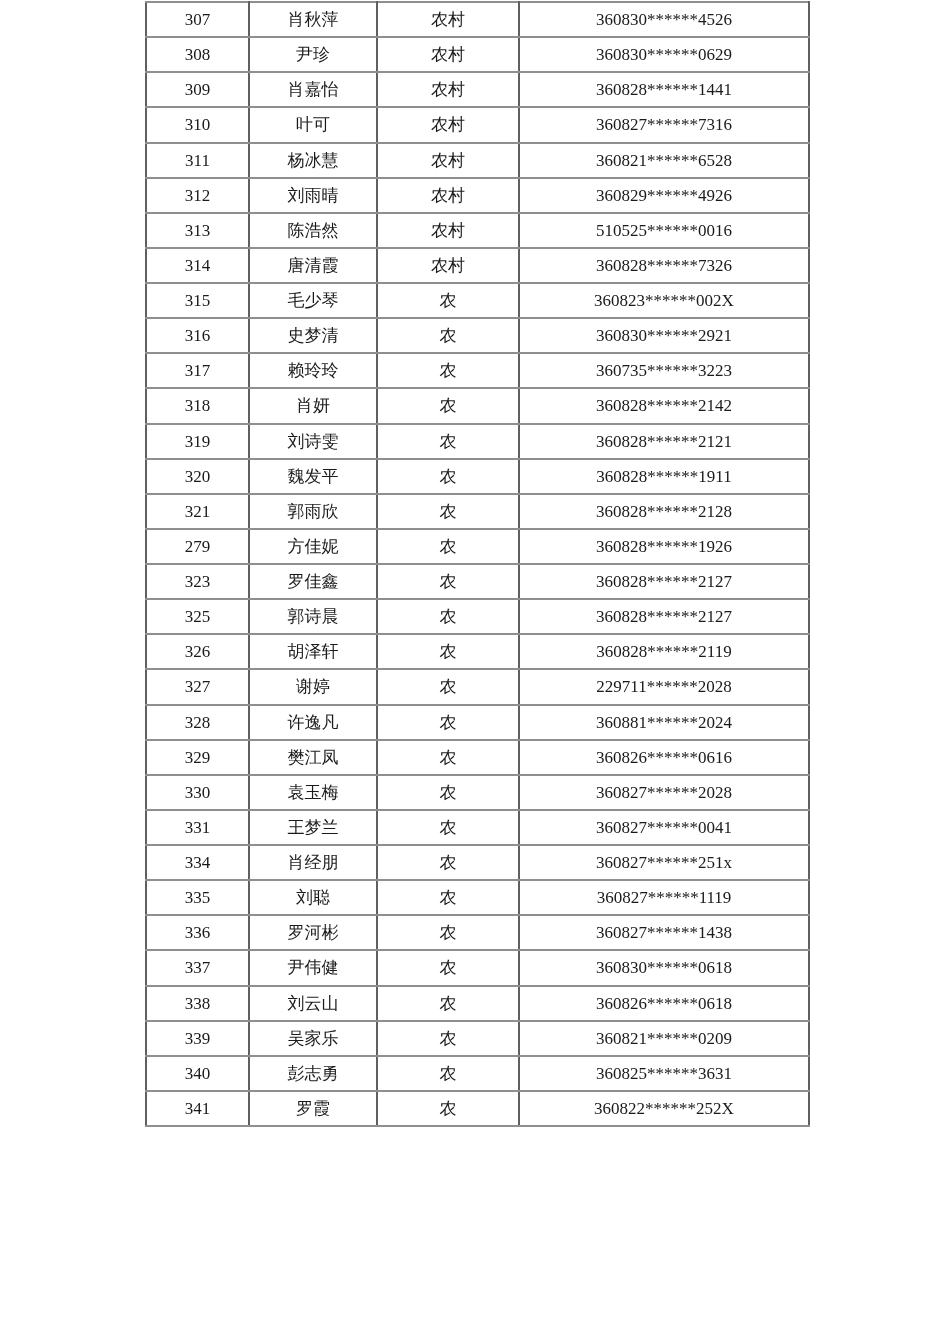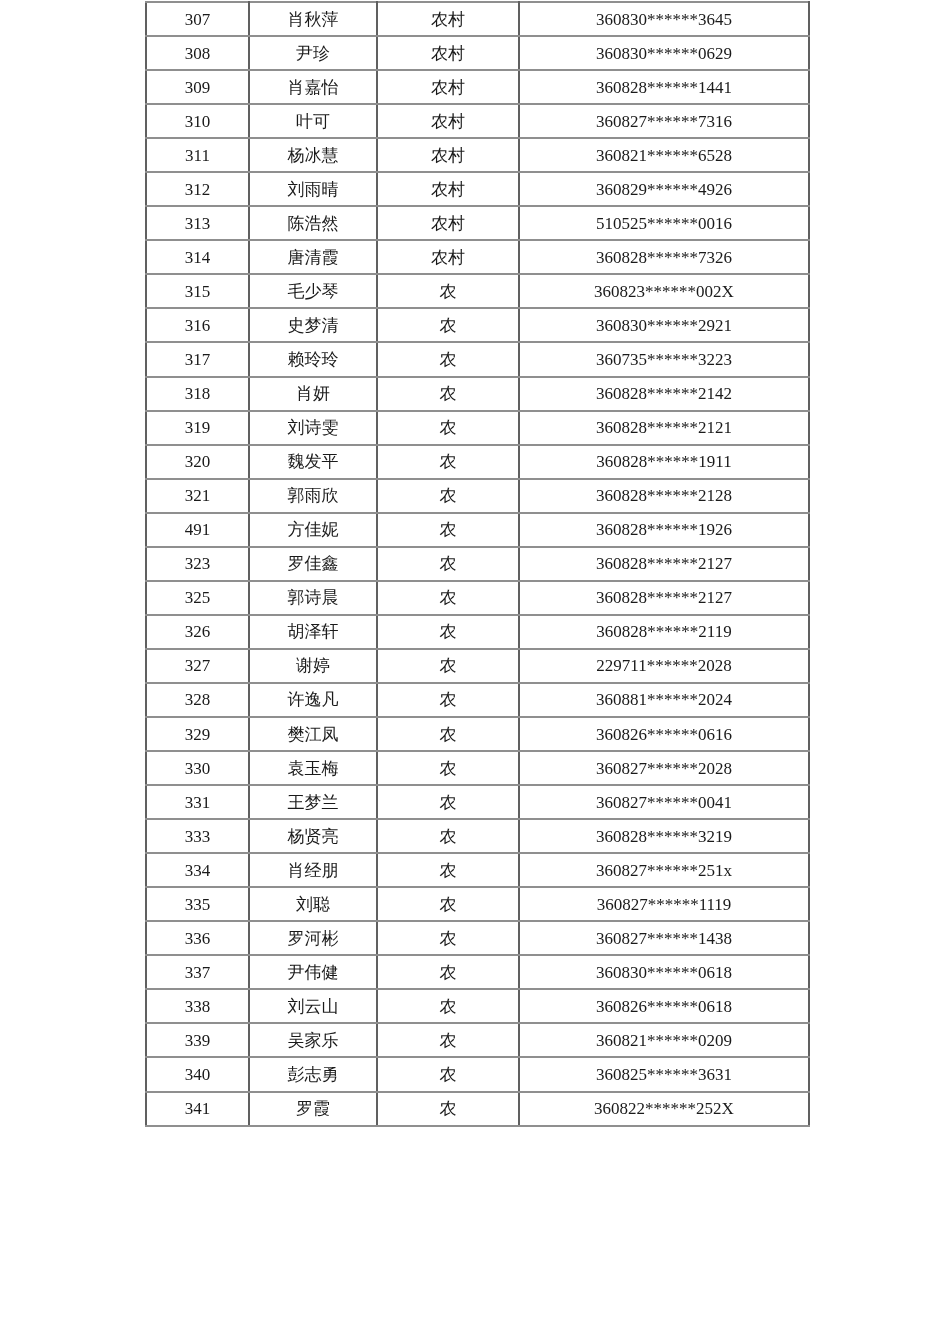--- a/index.html
+++ b/index.html
@@ -58,21 +58,21 @@
       <col class="c-index">
       <col class="c-name">
       <col class="c-type">
       <col class="c-id">
     </colgroup>
     <tbody>
         <tr>
           <td>307</td>
           <td>肖秋萍</td>
           <td>农村</td>
-          <td>360830******3645</td>
+          <td>360830******4526</td>
         </tr>
         <tr>
           <td>308</td>
           <td>尹珍</td>
           <td>农村</td>
           <td>360830******0629</td>
         </tr>
         <tr>
           <td>309</td>
           <td>肖嘉怡</td>
@@ -145,21 +145,21 @@
           <td>农</td>
           <td>360828******1911</td>
         </tr>
         <tr>
           <td>321</td>
           <td>郭雨欣</td>
           <td>农</td>
           <td>360828******2128</td>
         </tr>
         <tr>
-          <td>491</td>
+          <td>279</td>
           <td>方佳妮</td>
           <td>农</td>
           <td>360828******1926</td>
         </tr>
         <tr>
           <td>323</td>
           <td>罗佳鑫</td>
           <td>农</td>
           <td>360828******2127</td>
         </tr>
@@ -197,26 +197,20 @@
           <td>330</td>
           <td>袁玉梅</td>
           <td>农</td>
           <td>360827******2028</td>
         </tr>
         <tr>
           <td>331</td>
           <td>王梦兰</td>
           <td>农</td>
           <td>360827******0041</td>
-        </tr>
-        <tr>
-          <td>333</td>
-          <td>杨贤亮</td>
-          <td>农</td>
-          <td>360828******3219</td>
         </tr>
         <tr>
           <td>334</td>
           <td>肖经朋</td>
           <td>农</td>
           <td>360827******251x</td>
         </tr>
         <tr>
           <td>335</td>
           <td>刘聪</td>

